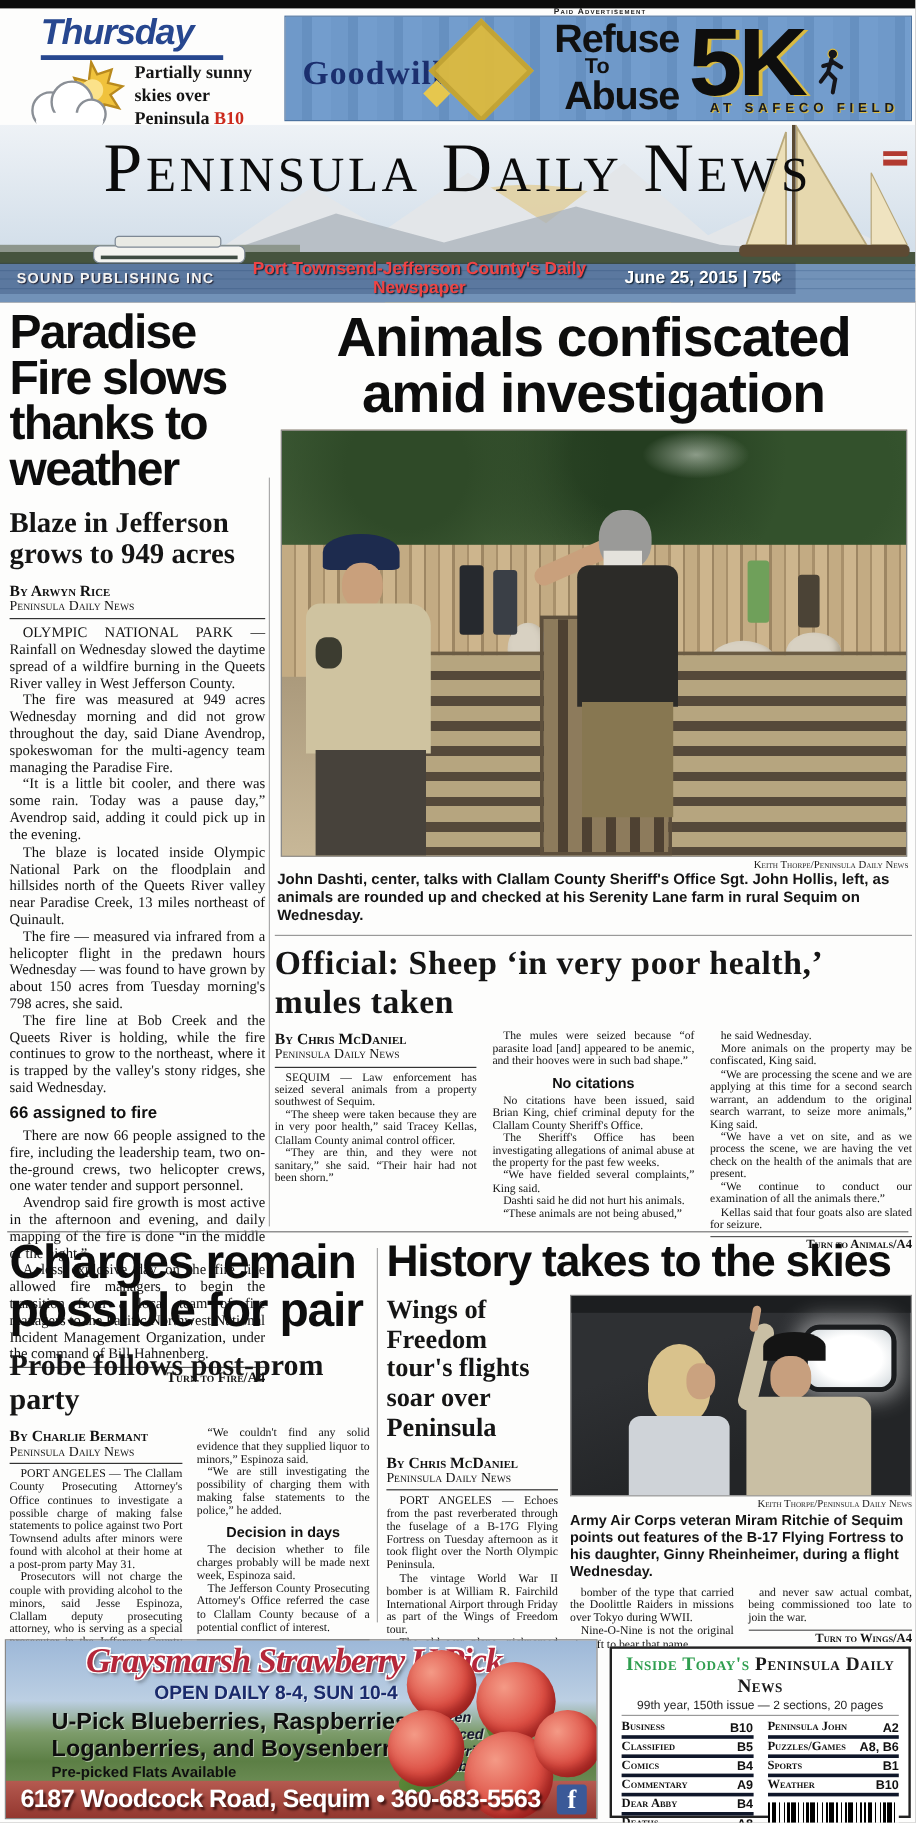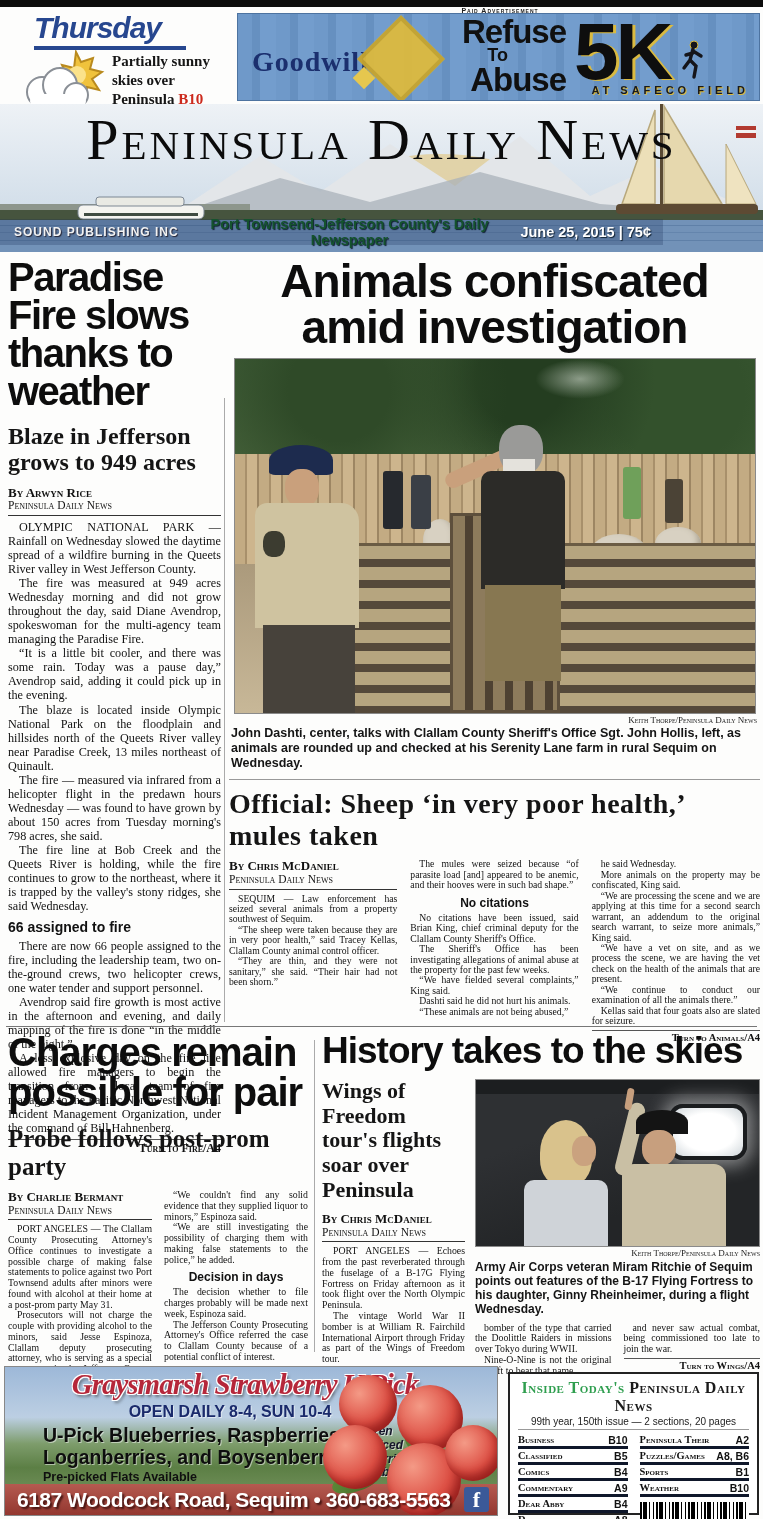--- a/index.html
+++ b/index.html
@@ -37,21 +37,21 @@
 .gw-runner{position:absolute;left:442px;top:26px;}
 
 
 .masthead{position:absolute;left:0;top:104px;width:763px;height:148px;border-bottom:1px solid #555;}
 .mh-title{position:absolute;left:0;top:2px;width:763px;text-align:center;
  font:400 58px "Liberation Serif",serif;font-variant:small-caps;letter-spacing:3px;color:#0b0b0b;}
 .mh-bar{position:absolute;left:0;bottom:6px;width:663px;height:26px;display:flex;align-items:center;
  background:rgba(25,45,85,.25);}
 .mh-pub{font:700 12px "Liberation Sans",sans-serif;color:#f2f2f2;letter-spacing:1px;margin-left:14px;
  text-shadow:1px 1px 1px #223;}
-.mh-tag{flex:1;text-align:center;font:700 14.5px "Liberation Sans",sans-serif;color:#14532d;
+.mh-tag{flex:1;text-align:center;font:700 14.5px "Liberation Sans",sans-serif;color:#ef4444;
  text-shadow:1px 1px 1px #123;}
 .mh-date{font:700 14.5px "Liberation Sans",sans-serif;color:#fff;margin-right:12px;text-shadow:1px 1px 1px #123;}
 
 
 .hl{font-family:"Liberation Sans",sans-serif;font-weight:700;color:#0d0d0d;}
 .hl-line{display:block;}
 .sub{font-family:"Liberation Serif",serif;color:#151515;}
 .byline{font-variant:small-caps;font-weight:700;font-size:13px;line-height:1.05;}
 .byorg{font-variant:small-caps;font-size:11.5px;line-height:1.1;}
 .by-rule{border-bottom:1px solid #333;margin:3px 0 4px;}
@@ -420,21 +420,21 @@
 
   <div id="history">
     <h1 class="hl">History takes to the skies</h1>
     <div class="hist-body">
       <div class="hist-left">
         <h2 class="sub">Wings of Freedom tour's flights soar over Peninsula</h2>
         <div class="byline">By Chris McDaniel</div>
         <div class="byorg">Peninsula Daily News</div>
         <div class="by-rule"></div>
         <div class="bodytext">
-            <p class="para">PORT ANGELES — Echoes from the past reverberated through the fuselage of a B-17G Flying Fortress on Friday afternoon as it took flight over the North Olympic Peninsula.</p>
+            <p class="para">PORT ANGELES — Echoes from the past reverberated through the fuselage of a B-17G Flying Fortress on Tuesday afternoon as it took flight over the North Olympic Peninsula.</p>
             <p class="para">The vintage World War II bomber is at William R. Fairchild International Airport through Friday as part of the Wings of Freedom tour.</p>
             <p class="para">The old war plane, nicknamed Nine-O-Nine, is accompanied by a TP-51C Mustang fighter modified for two-seat, dual-control training, and a B-24J Liberator bomber and a B-25 Mitchell, a two-engine</p>
           </div>
       </div>
       <div class="hist-right">
         <div class="photo-b17">
           <div class="b17-panel"></div>
           <div class="b17-window"></div>
           <div class="w-hair"></div>
           <div class="w-face"></div>
@@ -525,21 +525,21 @@
             <span class="idx-page">A8</span>
           </div>
           <div class="idx-row">
             <span class="idx-label">Horoscope</span>
             <span class="idx-page">B4</span>
           </div>
         </div>
       <div class="in-col">
         <div>
             <div class="idx-row">
-              <span class="idx-label">Peninsula Their</span>
+              <span class="idx-label">Peninsula John</span>
               <span class="idx-page">A2</span>
             </div>
             <div class="idx-row">
               <span class="idx-label">Puzzles/Games</span>
               <span class="idx-page">A8, B6</span>
             </div>
             <div class="idx-row">
               <span class="idx-label">Sports</span>
               <span class="idx-page">B1</span>
             </div>

